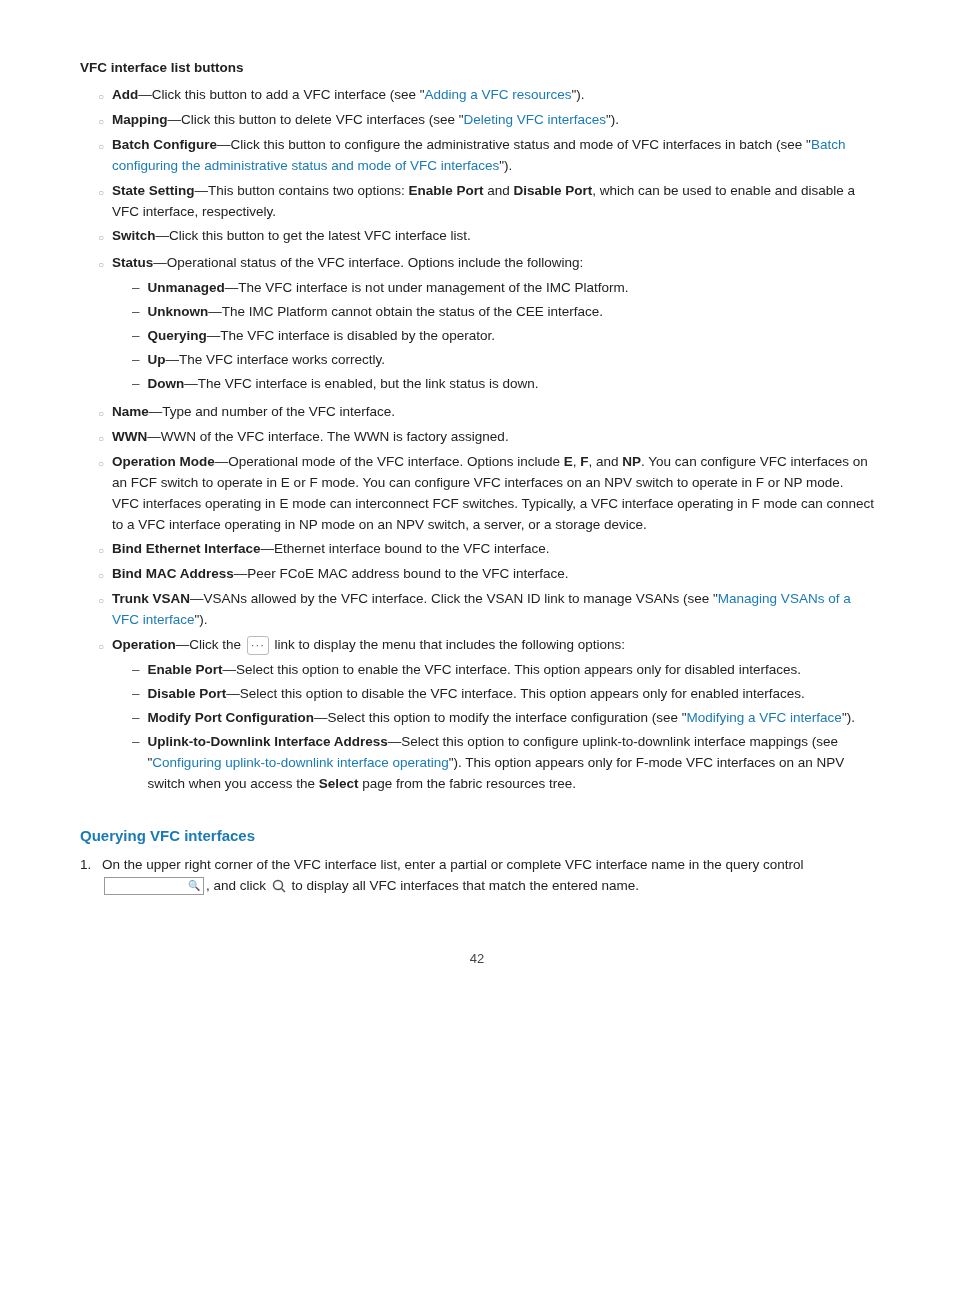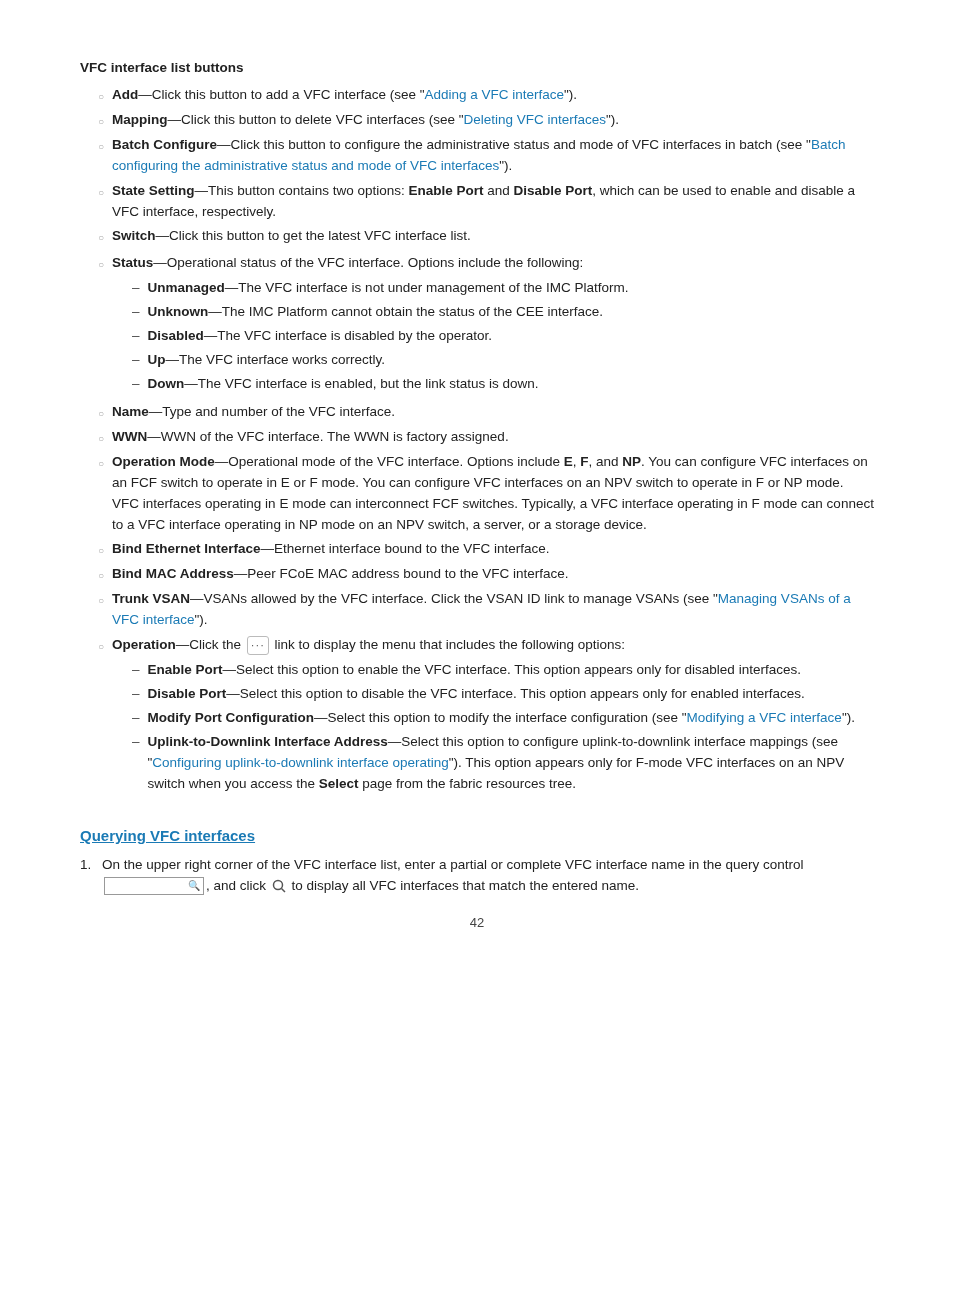--- a/index.html
+++ b/index.html
@@ -66,21 +66,20 @@
     b, strong {
       font-weight: bold;
       text-align: right;
     }
     .section-title {
       color: #1a7ab5;
       font-weight: bold;
       font-size: 15px;
       margin-top: 26px;
       margin-bottom: 8px;
-      text-decoration: underline;
     }
     .numbered-list {
       list-style: none;
       padding: 0;
       margin: 0;
     }
     .numbered-list > li {
       display: flex;
       align-items: flex-start;
       margin-bottom: 6px;
@@ -89,21 +88,21 @@
     .numbered-list > li .num {
       font-weight: normal;
       min-width: 22px;
       flex-shrink: 0;
     }
     .numbered-list > li .content {
       flex: 1;
     }
     .page-number {
       text-align: center;
-      margin-top: 16px;
+      margin-top: 52px;
       color: #444;
       font-size: 13px;
     }
     .query-input-inline {
       display: inline-block;
       border: 1px solid #999;
       width: 100px;
       height: 18px;
       vertical-align: middle;
       position: relative;
@@ -133,21 +132,21 @@
 
 <div>
 
   <div>
     <div class="section-heading">VFC interface list buttons</div>
     <ul class="bullet-list">
 
       <li>
         <span class="bullet-marker">○</span>
         <span class="content">
-          <b>Add</b>—Click this button to add a VFC interface (see "<a class="link">Adding a VFC interface</a>").
+          <b>Add</b>—Click this button to add a VFC interface (see "<a class="link">Adding a VFC resources</a>").
         </span>
       </li>
 
       <li>
         <span class="bullet-marker">○</span>
         <span class="content">
           <b>Mapping</b>—Click this button to delete VFC interfaces (see "<a class="link">Deleting VFC interfaces</a>").
         </span>
       </li>
 
@@ -186,21 +185,21 @@
             <li>
               <span class="dash">–</span>
               <span class="content"><b>Unmanaged</b>—The VFC interface is not under management of the IMC Platform.</span>
             </li>
             <li>
               <span class="dash">–</span>
               <span class="content"><b>Unknown</b>—The IMC Platform cannot obtain the status of the CEE interface.</span>
             </li>
             <li>
               <span class="dash">–</span>
-              <span class="content"><b>Disabled</b>—The VFC interface is disabled by the operator.</span>
+              <span class="content"><b>Querying</b>—The VFC interface is disabled by the operator.</span>
             </li>
             <li>
               <span class="dash">–</span>
               <span class="content"><b>Up</b>—The VFC interface works correctly.</span>
             </li>
             <li>
               <span class="dash">–</span>
               <span class="content"><b>Down</b>—The VFC interface is enabled, but the link status is down.</span>
             </li>
           </ul>

